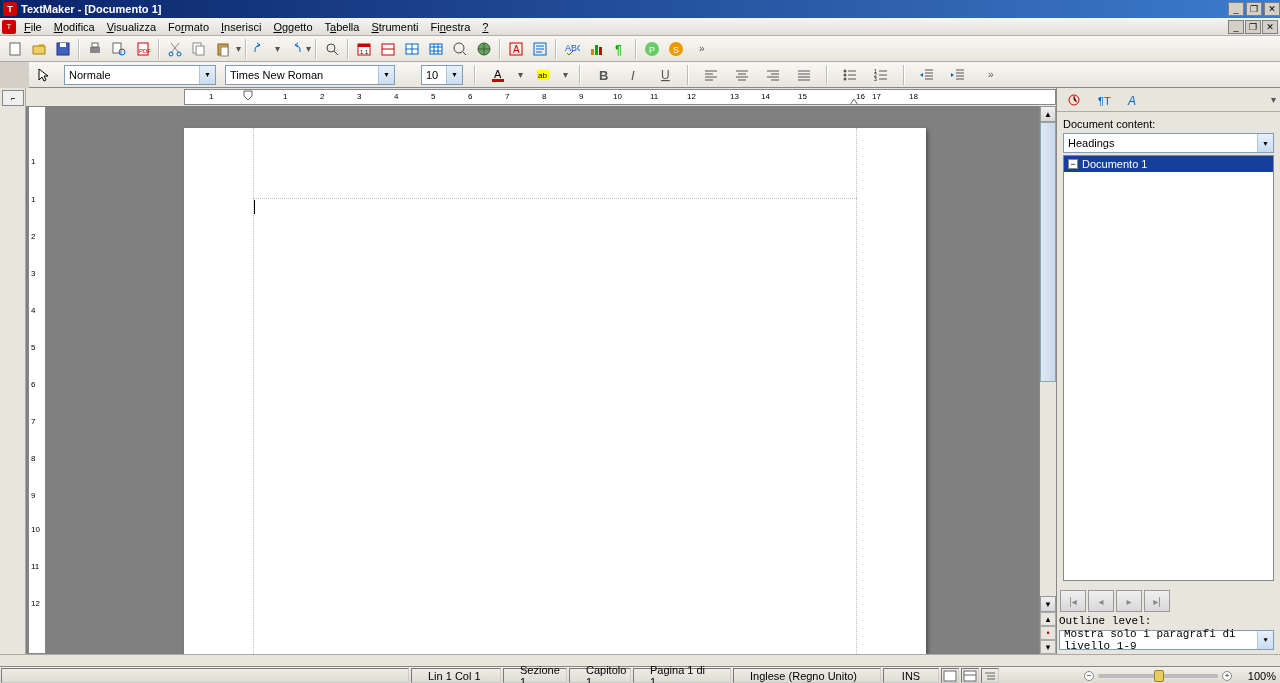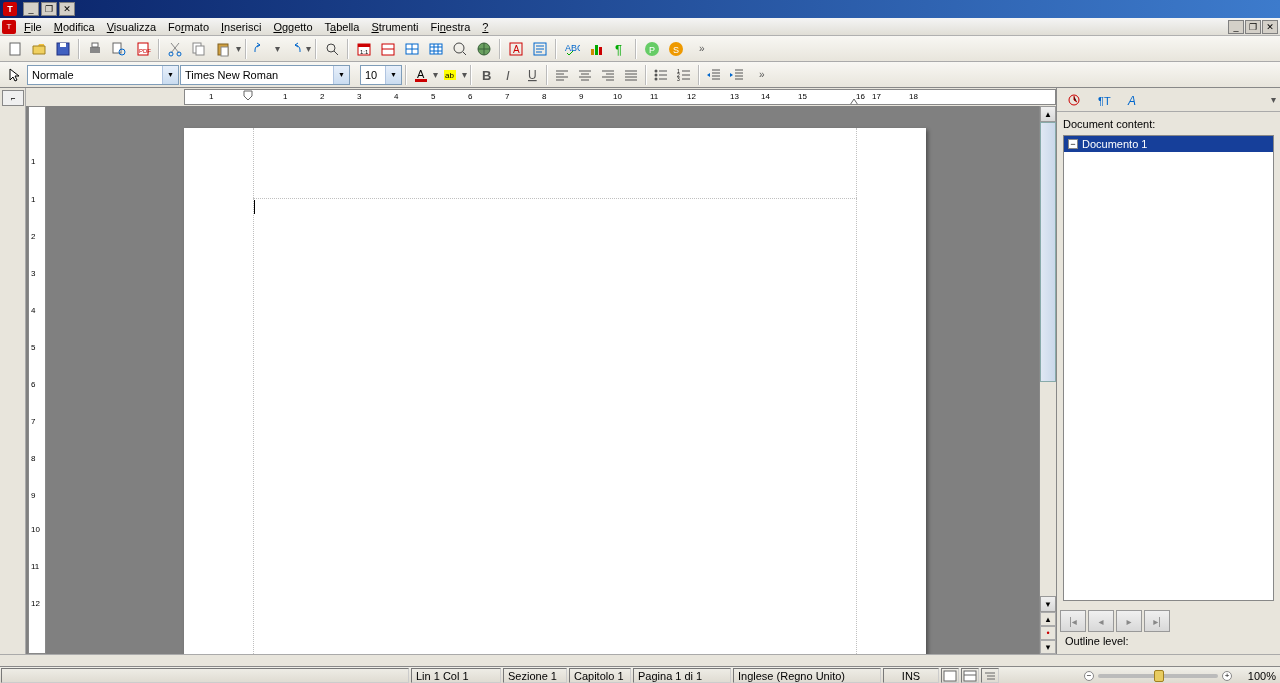--- a/index.html
+++ b/index.html
@@ -11,21 +11,21 @@
 .titlebar .win-btn { width: 16px; height: 14px; background: #d4d0c8; border: 1px solid #808080; margin-left: 2px; font-size: 9px; display:flex; align-items:center; justify-content:center; color:#000; }
 .menubar { height: 18px; background: linear-gradient(to bottom, #f5f5f5, #e0ded6); display: flex; align-items: center; padding: 0 2px; border-bottom:1px solid #b0b0b0;}
 .menubar .doc-icon { width:14px; height:14px; background:#c00; margin-right:2px;border-radius:2px;font-size:8px;color:#fff;display:flex;align-items:center;justify-content:center;}
 .menubar .menu-item { padding: 1px 6px; cursor: default; }
 .menubar .u { text-decoration: underline; }
 .menubar .doc-win-btns { margin-left:auto; display:flex;}
 .menubar .doc-win-btn { width:16px; height:14px; background:#d4d0c8; border:1px solid #808080; margin-left:1px;font-size:9px;display:flex;align-items:center;justify-content:center;}
 .toolbar1 { height: 26px; background: linear-gradient(to bottom, #f8f7f3, #e8e5dc); border-bottom:1px solid #aaa; display:flex; align-items:center; padding:0 4px; gap:2px;}
 .tbtn { width:22px; height:22px; display:flex; align-items:center; justify-content:center; cursor:default; border:1px solid transparent;}
 .tsep { width:2px; height:20px; border-left:1px solid #bbb; border-right:1px solid #fff; margin:0 2px;}
-.toolbar2 { height:26px; background: linear-gradient(to bottom, #f8f7f3, #e8e5dc); border-bottom:1px solid #888; display:flex; align-items:center; padding:0 4px; gap:1px;}
+.toolbar2 { height:26px; background: linear-gradient(to bottom, #f8f7f3, #e8e5dc); border-bottom:1px solid #888; display:flex; align-items:center; padding:0 4px; gap:9px;margin-left:29px;}
 .combo { height:20px; background:#fff; border:1px solid #7f9db9; display:flex; align-items:center; font-size:11px; position:relative;}
 .combo .combo-txt { padding:0 4px; flex:1;}
 .combo .combo-btn { width:16px; height:18px; background:linear-gradient(to bottom,#e8f0fb,#cadcf0); border-left:1px solid #b0c4e0; display:flex;align-items:center;justify-content:center;font-size:7px;}
 .main-area { display:flex; height: 566px; }
 .left-strip { width:26px; background:#e8e5dc; border-right:1px solid #aaa; display:flex; flex-direction:column; }
 .tab-indicator { width:22px; height:16px; background:#f0f0f0; border:1px solid #888; margin:2px; font-size:8px;display:flex;align-items:center;justify-content:center;}
 .editor-wrap { flex:1; display:flex; flex-direction:column; background:#808080;}
 .hruler-row { height:18px; display:flex; background:#e8e5dc;}
 .hruler-spacer { width:158px; background:#e8e5dc;}
 .hruler { flex:1; background:#fff; border:1px solid #888; height:16px; margin-top:1px; position:relative; overflow:hidden;}
@@ -46,33 +46,38 @@
 .side-tabs { height:24px; display:flex; align-items:center; gap:4px; padding:2px 4px; border-bottom:1px solid #aaa;}
 .side-tab { width:26px; height:20px; display:flex;align-items:center;justify-content:center; border:1px solid transparent;}
 .side-body { flex:1; padding:6px; display:flex; flex-direction:column;}
 .side-lbl { font-size:11px; margin-bottom:3px;}
 .tree { border:1px solid #888; background:#fff; flex:1; margin-top:2px; overflow:auto;}
 .tree-item { background:#163f9a; color:#fff; padding:2px 4px; display:flex; align-items:center; gap:4px;}
 .tree-item .exp { width:10px;height:10px;background:#fff;border:1px solid #888;color:#000;font-size:9px;line-height:8px;text-align:center;}
 .outline-nav { height:28px; display:flex; gap:2px; padding:3px;}
 .outline-nav .onbtn { width:26px; height:22px; background:linear-gradient(to bottom,#f0f0f0,#d8d8d8); border:1px solid #999;display:flex;align-items:center;justify-content:center;font-size:10px;color:#888;}
 .statusbar { height:18px; background:linear-gradient(to bottom,#f0efe9,#ddd9cf); border-top:1px solid #888; display:flex; align-items:center; font-size:11px;}
-.statusbar .cell { border:1px inset #ccc; padding:1px 4px; margin:0 1px; height:15px;display:flex;align-items:center;}
+.statusbar .cell { border:1px inset #ccc; padding:1px 16px; margin:0 1px; height:15px;display:flex;align-items:center;}
 .zoom-bar { display:flex; align-items:center; gap:4px; margin-left:auto; padding-right:4px;}
 .zoom-track { width:120px; height:4px; background:#bbb; position:relative; border-radius:2px;}
 .zoom-thumb { position:absolute; top:-4px; left:56px; width:10px;height:12px; background:#e8cc60; border:1px solid #a08020; border-radius:2px;}
 .zoom-end { width:10px;height:10px; border:1px solid #888; border-radius:50%; background:#fff;font-size:8px;display:flex;align-items:center;justify-content:center;}
 svg { display:block; }
 .chev { font-size:10px; color:#555;}
 </style>
 </head>
 <body>
 
 <div class="titlebar">
   <div class="app-icon">T</div>
+  <div class="title">
+    <span>TextMaker</span>
+    <span> - </span>
+    <span>[Documento 1]</span>
+  </div>
   <div class="win-btns">
     <div class="win-btn">_</div>
     <div class="win-btn">❐</div>
     <div class="win-btn">✕</div>
   </div>
 </div>
 
 <div class="menubar">
   <div class="doc-icon">T</div>
   <div class="menu-item"><span class="u">F</span><span></span>ile</div>
@@ -453,35 +458,43 @@
         </div>
       <div class="side-tab">
           <svg width="16" height="16">
             <text x="2" y="13" font-size="12" font-style="italic" fill="#06c">A</text>
           </svg>
         </div>
       <span class="chev" style="margin-left:auto;">▾</span>
     </div>
     <div class="side-body">
       <div class="side-lbl">Document content:</div>
+      <div class="combo" style="width:100%">
+        <span class="combo-txt">Headings</span>
+        <span class="combo-btn">▼</span>
+      </div>
       <div class="tree">
         <div class="tree-item">
           <span class="exp">−</span>
           <span>Documento 1</span>
         </div>
       </div>
     </div>
     <div class="outline-nav">
       <div class="onbtn">|◂</div>
       <div class="onbtn">◂</div>
       <div class="onbtn">▸</div>
       <div class="onbtn">▸|</div>
     </div>
-    <div style="padding:0 6px 4px 8px;">
+    <div style="padding:0 6px 4px 2px;font-family:Liberation Mono, monospace;">
       <div class="side-lbl">Outline level:</div>
+      <div class="combo" style="width:100%">
+        <span class="combo-txt">Mostra solo i paragrafi di livello 1-9</span>
+        <span class="combo-btn">▼</span>
+      </div>
     </div>
   </div>
 </div>
 
 <div style="height:12px;background:#e8e5dc;border-top:1px solid #aaa;"></div>
 
 <div class="statusbar">
   <div class="cell" style="width:408px"></div>
   <div class="cell" style="width:90px">Lin 1 Col 1</div>
   <div class="cell" style="width:64px">Sezione 1</div>

